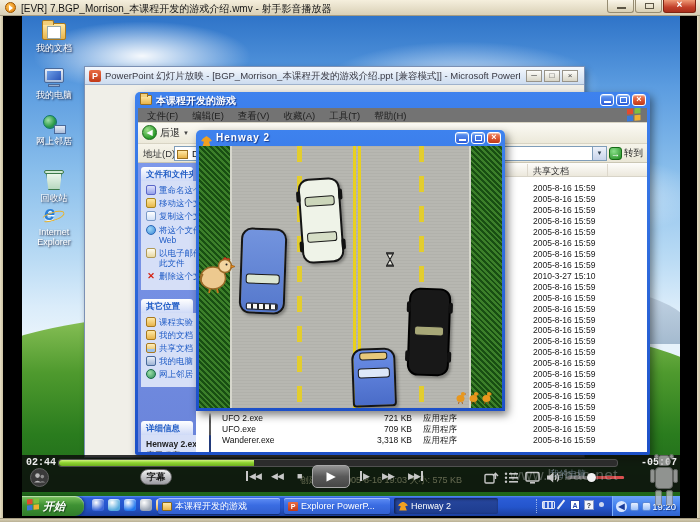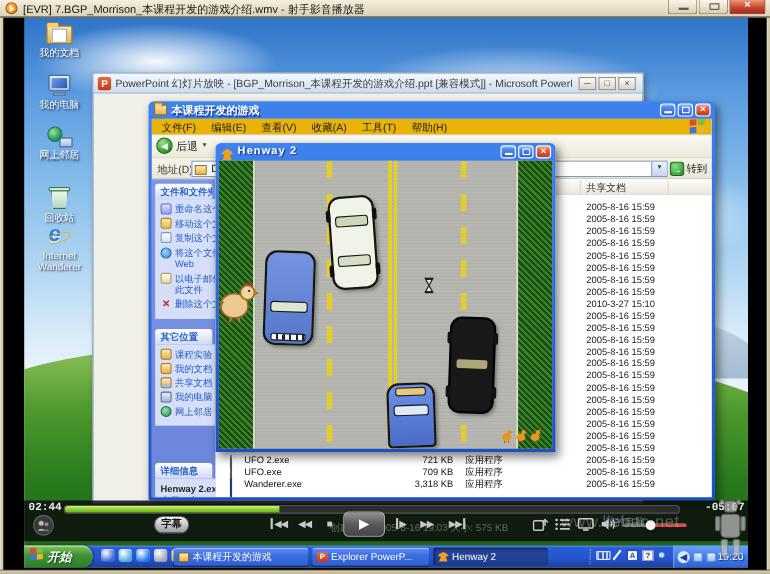--- a/index.html
+++ b/index.html
@@ -63,21 +63,21 @@
 #ex-folder{position:absolute;left:5px;top:3px;width:12px;height:10px;background:linear-gradient(#ffe9a6,#e8b44a);border:1px solid #9a7020;border-radius:1px}
 #ex-folder:before{content:"";position:absolute;left:-1px;top:-3px;width:6px;height:3px;background:#f2cf7a;border:1px solid #9a7020;border-bottom:none}
 #ex-title{position:absolute;left:21px;top:2px;font-size:10px;font-weight:bold;color:#fff;text-shadow:1px 1px 1px #1a3a8a;white-space:nowrap}
 .xpbtn{position:absolute;top:2px;width:14px;height:12px;border:1px solid #fff;border-radius:3px;background:linear-gradient(#639af2,#2a5ad8);box-shadow:inset 0 1px 1px rgba(255,255,255,.5)}
 .xpbtn .bar{position:absolute;left:3px;bottom:2px;width:7px;height:2px;background:#fff}
 .xpbtn .box{position:absolute;left:3px;top:2px;width:7px;height:6px;border:1.5px solid #fff}
 .xpbtn .x{position:absolute;left:0;top:-1px;width:100%;text-align:center;color:#fff;font-size:9px;font-weight:bold}
 .xpclose{background:linear-gradient(#ef8a65,#d9512d 60%,#bc3a1a)!important}
 #exb-min{right:36px}#exb-max{right:20px}#exb-close{right:4px}
 #ex-body{position:absolute;left:3px;top:16px;right:3px;bottom:3px;background:#f2f0e4;overflow:hidden}
-#ex-menubar{position:absolute;left:0;top:0;right:0;height:15px;background:#eab308;border-bottom:1px solid #d8d4c4}
+#ex-menubar{position:absolute;left:0;top:0;right:0;height:15px;background:#737373;border-bottom:1px solid #d8d4c4}
 #ex-menu{position:absolute;left:2px;top:1px;display:flex}
 .menu-item{font-size:9.5px;color:#222;padding:1px 7px;white-space:nowrap}
 #ex-winlogo{position:absolute;right:5px;top:-1px;width:16px;height:16px}
 #ex-toolbar{position:absolute;left:0;top:15px;right:0;height:21px;background:linear-gradient(#fbfaf4,#ece9da);border-bottom:1px solid #d8d4c4}
 #back-btn{position:absolute;left:4px;top:2px;display:flex;align-items:center;gap:3px}
 #back-circle{width:15px;height:15px;border-radius:50%;background:radial-gradient(circle at 35% 30%,#9fe08a,#2a9a2a 70%,#187a18);border:1px solid #176a17;color:#fff;font-size:8px;text-align:center;line-height:14px}
 #back-label{font-size:10px;color:#222}
 #back-caret{font-size:6px;color:#444}
 #ex-addrbar{position:absolute;left:0;top:36px;right:0;height:19px;background:linear-gradient(#f6f4ea,#e9e6d6);border-bottom:1px solid #cac6b4}
 #addr-label{position:absolute;left:5px;top:4px;font-size:9.5px;color:#333}
@@ -239,21 +239,21 @@
           <div class="bin"></div>
           <div class="lid"></div>
         </div>
         <div class="dlabel">回收站</div>
       </div>
       <div class="desk-icon" style="top: 204px;">
         <div class="dicon ic-internet-explorer">
           <div class="e">e</div>
           <div class="orbit"></div>
         </div>
-        <div class="dlabel">Internet Wanderer</div>
+        <div class="dlabel">Internet Explorer</div>
       </div>
     </div>
 
   <div id="ppt">
     <div id="ppt-tb">
       <div id="ppt-icon">P</div>
       <div id="ppt-title">PowerPoint 幻灯片放映 - [BGP_Morrison_本课程开发的游戏介绍.ppt [兼容模式]] - Microsoft PowerPoint</div>
       <div class="pptbtn" id="ppb-min">─</div>
       <div class="pptbtn" id="ppb-max">□</div>
       <div class="pptbtn" id="ppb-close">×</div>

